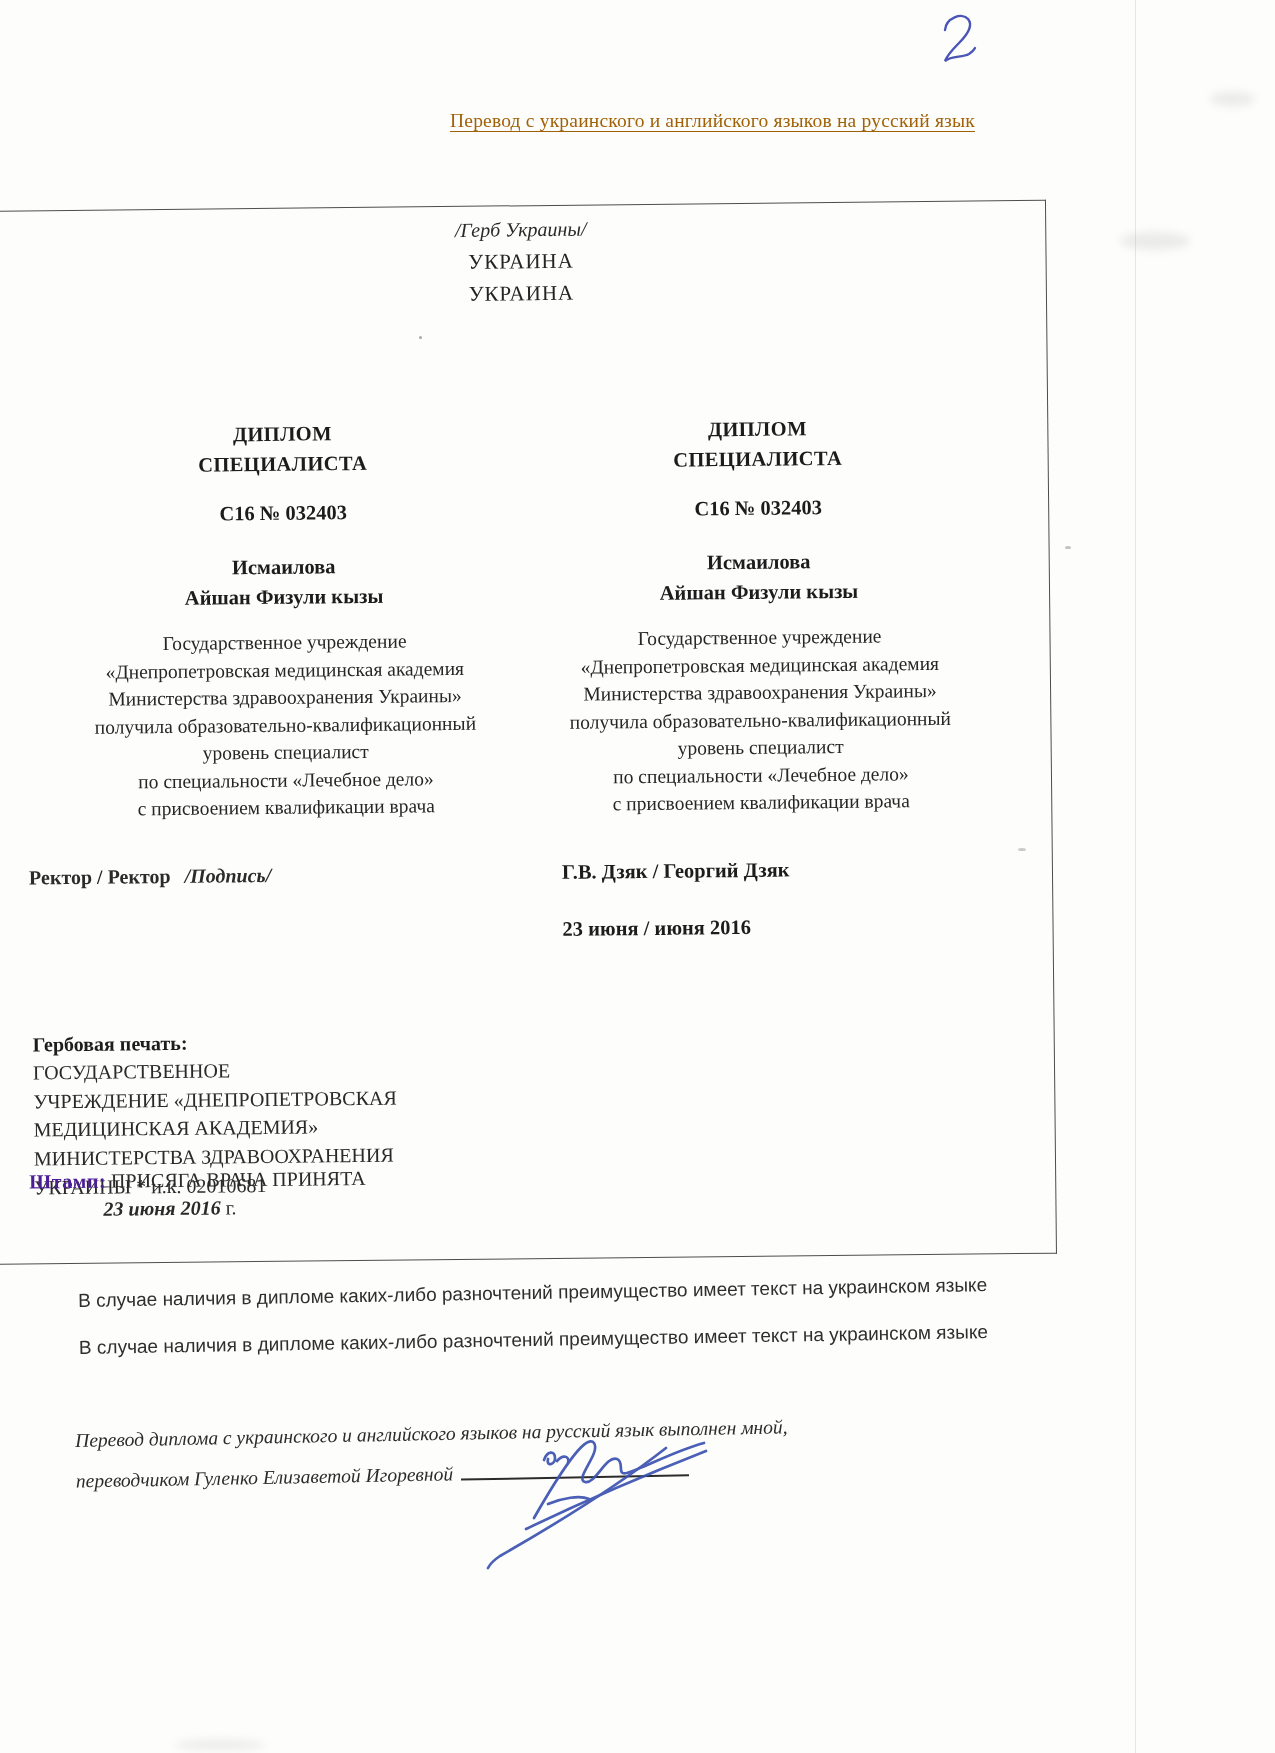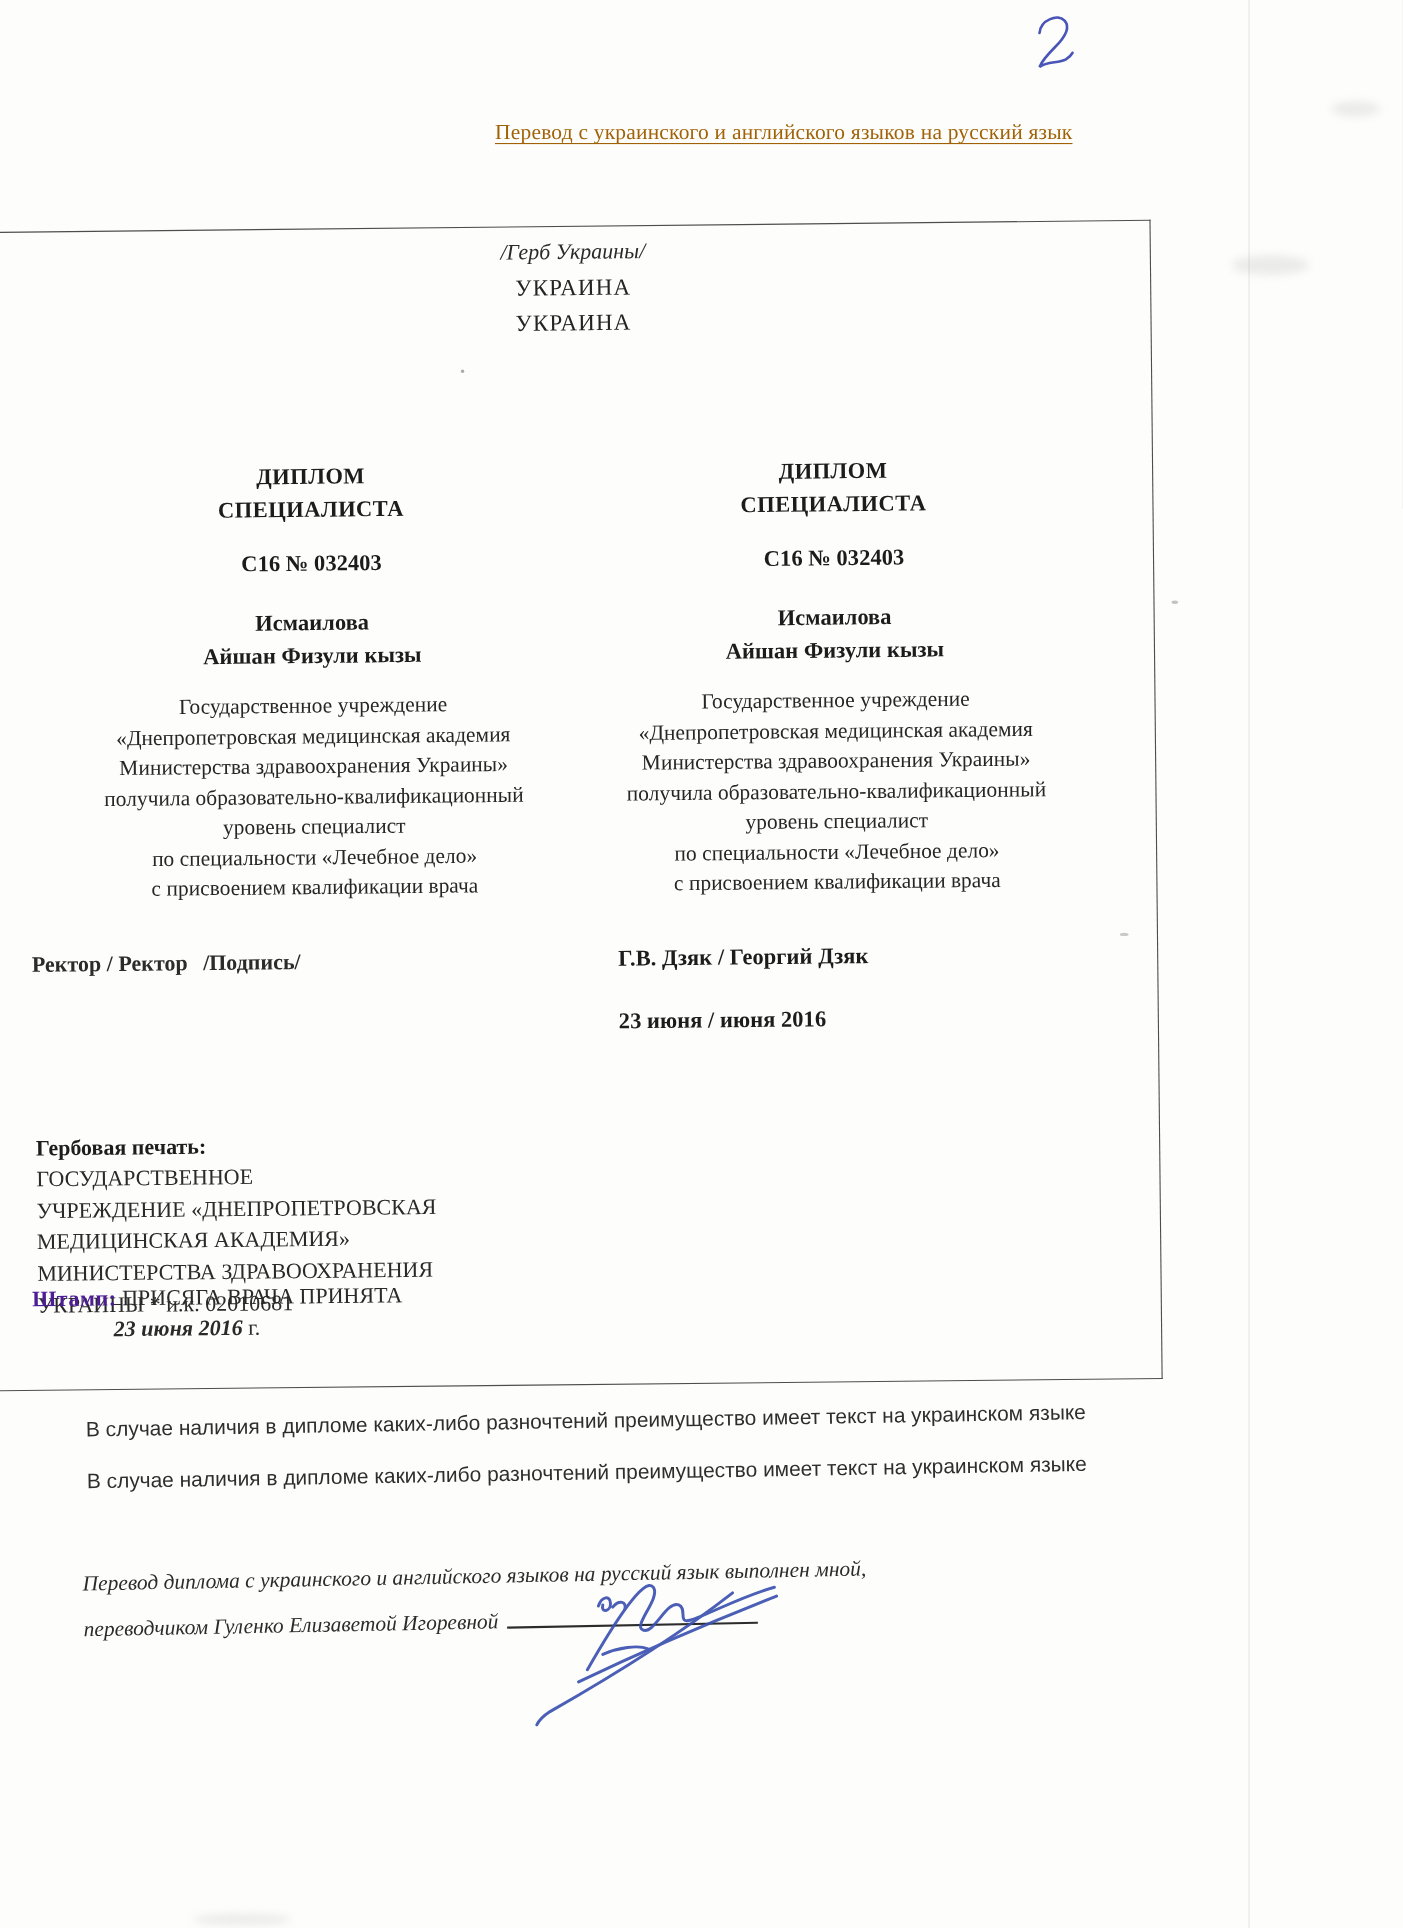--- a/index.html
+++ b/index.html
@@ -30,21 +30,21 @@
   .col-left{left:73px;}
   .col-right{left:548px;}
   .dip-title{position:absolute; top:210px; width:100%; font-weight:bold; font-size:20.5px;
              line-height:30px; letter-spacing:.4px; color:#1c1c1c;}
   .serial{position:absolute; top:293px; width:100%; font-weight:bold; font-size:20.5px; color:#1c1c1c;}
   .name{position:absolute; top:343px; width:100%; font-weight:bold; font-size:20.5px;
         line-height:30px; color:#1c1c1c;}
   .body-par{position:absolute; top:420px; width:100%; font-size:19.5px; line-height:27.5px;
             white-space:pre-line; color:#262626;}
   .rector{position:absolute; left:50px; top:655px; font-size:20px; font-weight:bold; color:#2b2b2b;}
-  .rector .podpis{margin-left:14px;}
+  .rector .podpis{font-style:italic; margin-left:14px;}
   .signer{position:absolute; left:583px; top:655px; font-size:20.5px; font-weight:bold; color:#1c1c1c;}
   .sign-date{position:absolute; left:583px; top:712px; font-size:20.5px; font-weight:bold; color:#1c1c1c;}
   .seal{position:absolute; left:52px; top:790px; width:418px; font-size:20px; line-height:28.6px;
         color:#2a2a2a; white-space:pre-line;}
   .seal .lbl{font-weight:bold; color:#1d1d1d;}
   .stamp{position:absolute; left:47px; top:956px; font-size:20px; line-height:28px; color:#2a2a2a;}
   .stamp .lbl{font-weight:bold; letter-spacing:.5px; color:#4c1d95;}
   .stamp .l2{padding-left:74px;}
   .stamp .dt{font-weight:bold; font-style:italic;}
   

